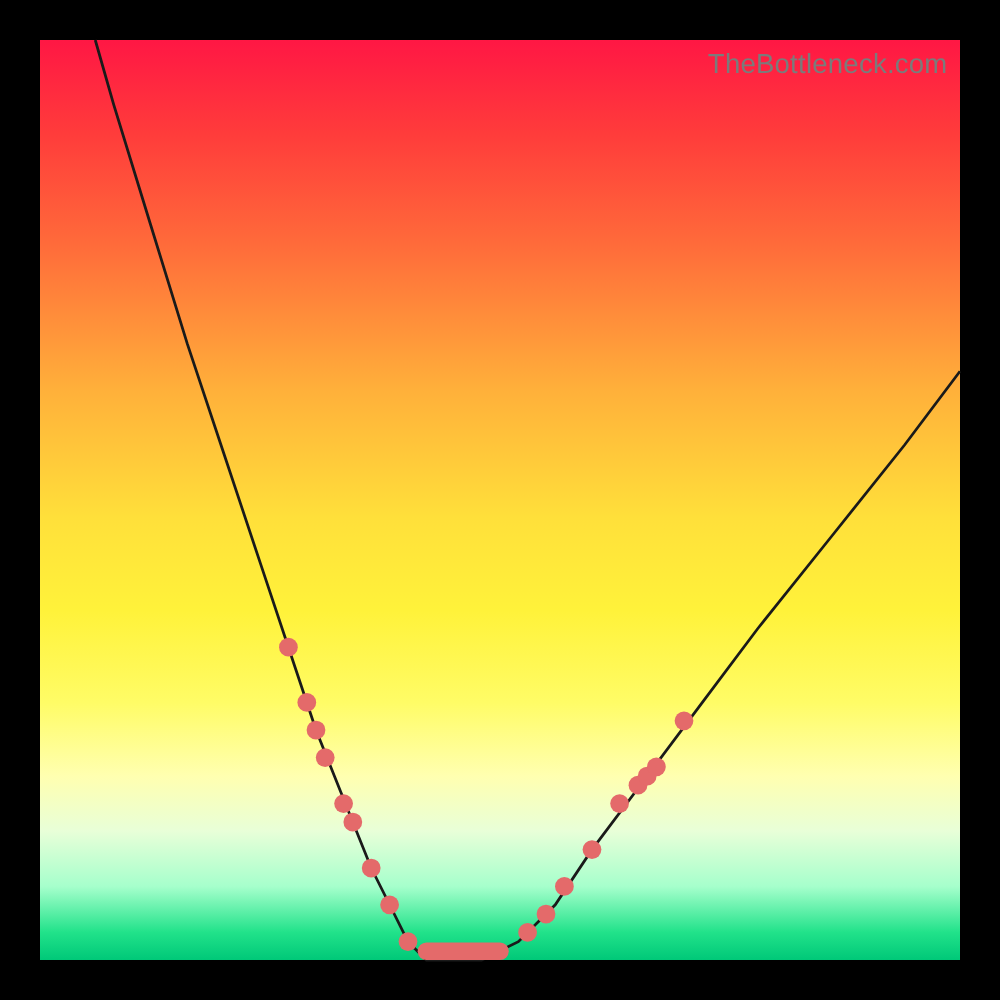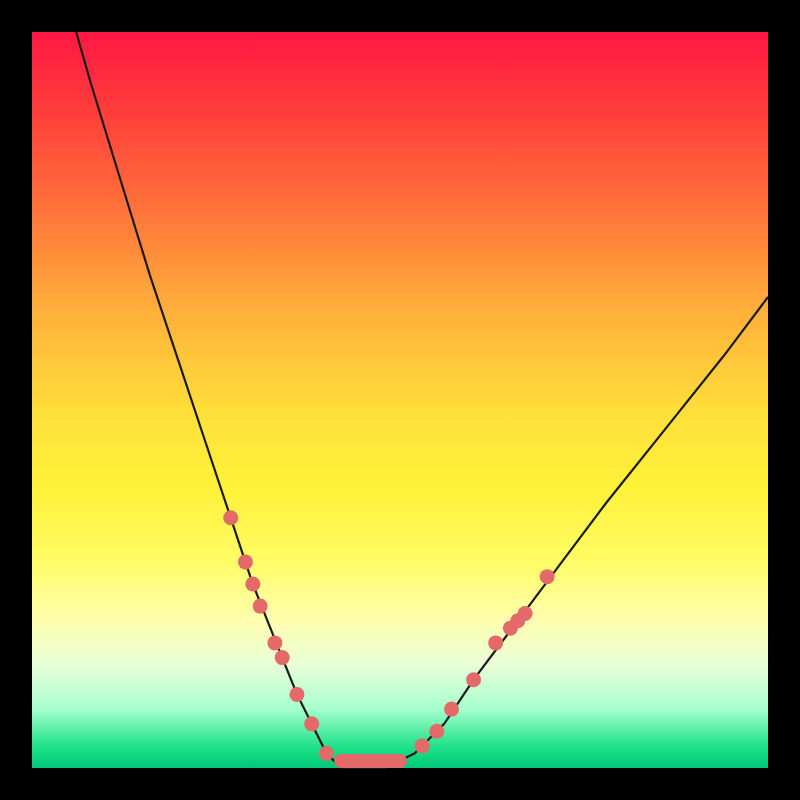--- a/index.html
+++ b/index.html
@@ -66,20 +66,21 @@
     stroke: #e46a6a;
     stroke-width: 14;
     stroke-linecap: round;
   }
 </style>
 </head>
 <body>
 
 <div class="stage">
   <div class="plot">
+    <div class="watermark">TheBottleneck.com</div>
     <svg class="curve" viewBox="0 0 736 736">
       <path id="curvePath" class="curve-path" d="M44.2 0.0 L58.9 51.5 L88.3 147.2 L117.8 242.9 L147.2 331.2 L176.6 419.5 L198.7 485.8 L220.8 552.0 L235.5 588.8 L250.2 625.6 L265.0 662.4 L279.7 691.8 L294.4 721.3 L309.1 736.0 L331.2 736.0 L353.3 736.0 L382.7 721.3 L412.2 691.8 L441.6 647.7 L485.8 588.8 L529.9 529.9 L574.1 471.0 L633.0 397.4 L691.8 323.8 L736.0 265.0"></path>
       <line id="plateauLine" class="plateau" x1="309.12" y1="729" x2="368" y2="729"></line>
       <g id="markersLeft">
           <circle cx="198.72000000000003" cy="485.76" r="7.5" class="marker"></circle>
           <circle cx="213.44" cy="529.92" r="7.5" class="marker"></circle>
           <circle cx="220.79999999999998" cy="552" r="7.5" class="marker"></circle>
           <circle cx="228.16" cy="574.08" r="7.5" class="marker"></circle>
           <circle cx="242.88000000000002" cy="610.88" r="7.5" class="marker"></circle>
           <circle cx="250.24" cy="625.6" r="7.5" class="marker"></circle>

